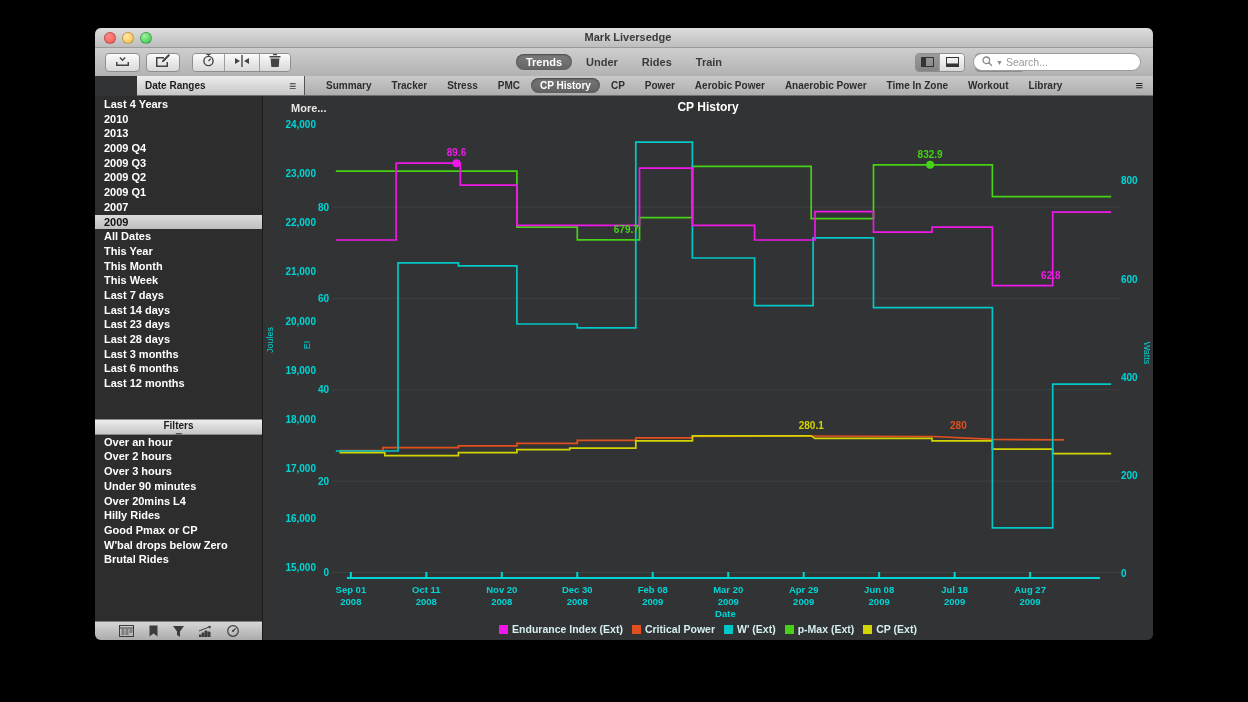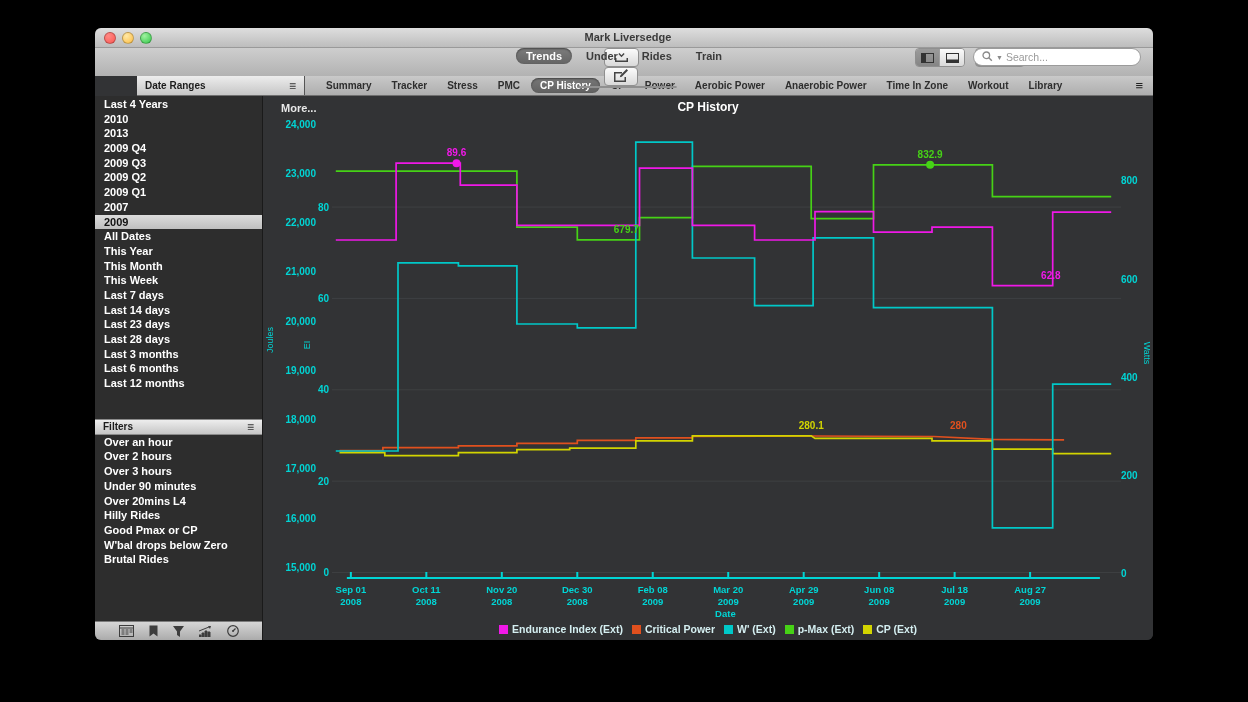--- a/index.html
+++ b/index.html
@@ -12,21 +12,21 @@
   .titlebar { height:20px; background:linear-gradient(#dedede,#bdbdbd);
     border-bottom:1px solid #9a9a9a; position:relative; }
   .lights { position:absolute; left:9px; top:4px; display:flex; gap:6px; }
   .light { width:12px; height:12px; border-radius:50%; border:1px solid rgba(0,0,0,.25); }
   .l-red{ background:radial-gradient(circle at 35% 30%, #ff8a85,#fc5753); }
   .l-yel{ background:radial-gradient(circle at 35% 30%, #ffe9a8,#fdbc40); }
   .l-grn{ background:radial-gradient(circle at 35% 30%, #9ff2a0,#33c748); }
   .wtitle { text-align:center; font-size:11px; font-weight:bold; color:#3a3a3a; line-height:19px;padding-left:8px; }
   
   .toolbar { height:28px; background:linear-gradient(#cecece,#b2b2b2);
-    display:flex; align-items:center; position:relative; padding:0 10px;flex-direction:column; }
+    display:flex; align-items:center; position:relative; padding:0 10px; }
   .tbtn { height:19px; background:linear-gradient(#fbfbfb,#d9d9d9); border:1px solid #8f8f8f;
     border-radius:4px; display:flex; align-items:center; justify-content:center;
     padding:0 9px; margin-right:6px; color:#3c3c3c; }
   .tgroup { display:flex; margin-left:6px; border:1px solid #8f8f8f; border-radius:4px;
     overflow:hidden; height:19px; }
   .tgroup .seg { background:linear-gradient(#fbfbfb,#d9d9d9); padding:0 9px; display:flex;
     align-items:center; border-right:1px solid #9f9f9f; color:#3c3c3c; }
   .tgroup .seg:last-child{ border-right:none; }
   .segctl { position:absolute; left:50%; transform:translateX(-50%); display:flex;
     align-items:center; gap:4px; }
@@ -59,28 +59,28 @@
   
   .content { display:flex; height:544px; }
   .sidebar { width:168px; background:#2d2d2d; border-right:1px solid #1a1a1a;
     display:flex; flex-direction:column; position:relative; }
   .dlist { padding-top:1px; }
   .sitem { height:14.7px; line-height:14.7px; padding-left:9px; font-size:11px;
     font-weight:bold; color:#fff; white-space:nowrap; }
   .sitem.sel { background:linear-gradient(#dcdcdc,#bfbfbf); color:#111; }
   .filters-header { margin-top:28px; height:16px; background:linear-gradient(#ededed,#c6c6c6);
     border-top:1px solid #8a8a8a; border-bottom:1px solid #8a8a8a;
-    display:flex; align-items:center; justify-content:space-between; padding:0 8px; }
+    display:flex; align-items:center; justify-content:space-between; padding:0 8px;flex-direction:column; }
   .sidefoot { position:absolute; bottom:0; left:0; right:0; height:19px;
     background:linear-gradient(#d6d6d6,#ababab); border-top:1px solid #7c7c7c;
     display:flex; align-items:center; justify-content:center; gap:15px; }
   .sidefoot svg { display:block; }
   
   .chartpanel { flex:1; position:relative; background:#323335; }
-  .more { position:absolute; left:18px; top:6px; font-size:11px; font-weight:bold; color:#e8e8e8; }
+  .more { position:absolute; left:28px; top:6px; font-size:11px; font-weight:bold; color:#e8e8e8; }
   .ctitle { position:absolute; top:4px; left:0; right:0; text-align:center;
     font-size:12px; font-weight:bold; color:#fff; }
   #chart-svg { position:absolute; left:0; top:0; }
   .legend { position:absolute; bottom:5px; left:0; right:0; display:flex;
     justify-content:center; align-items:center; gap:9px;margin-top:9px; }
   .lg-item { display:flex; align-items:center; gap:4px; }
   .lg-sw { width:9px; height:9px; }
   .lg-lb { font-size:10.5px; font-weight:bold; color:#d4eef0; white-space:nowrap; }
 </style>
 </head>

